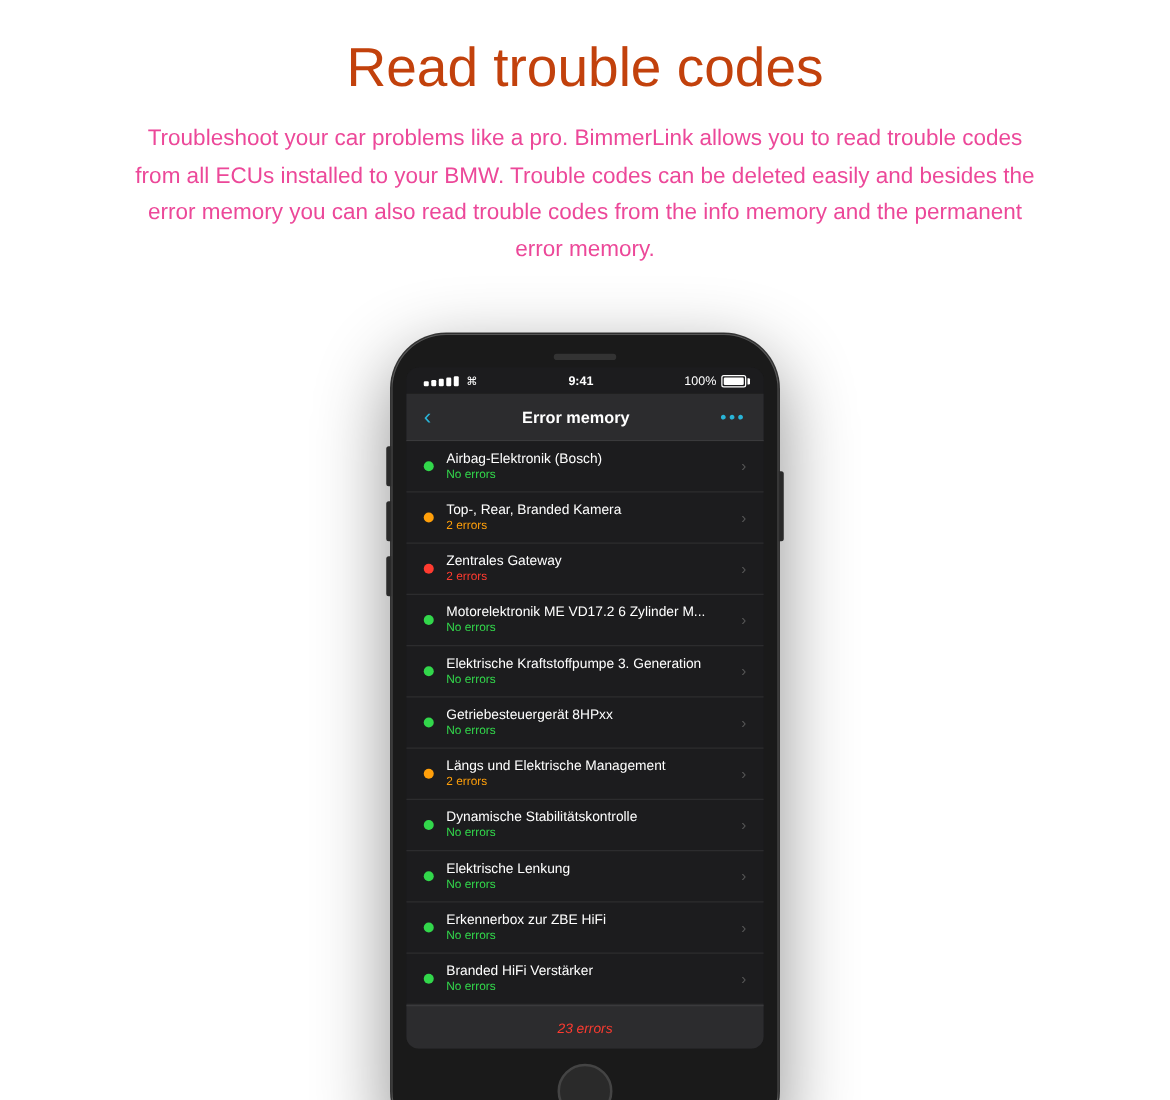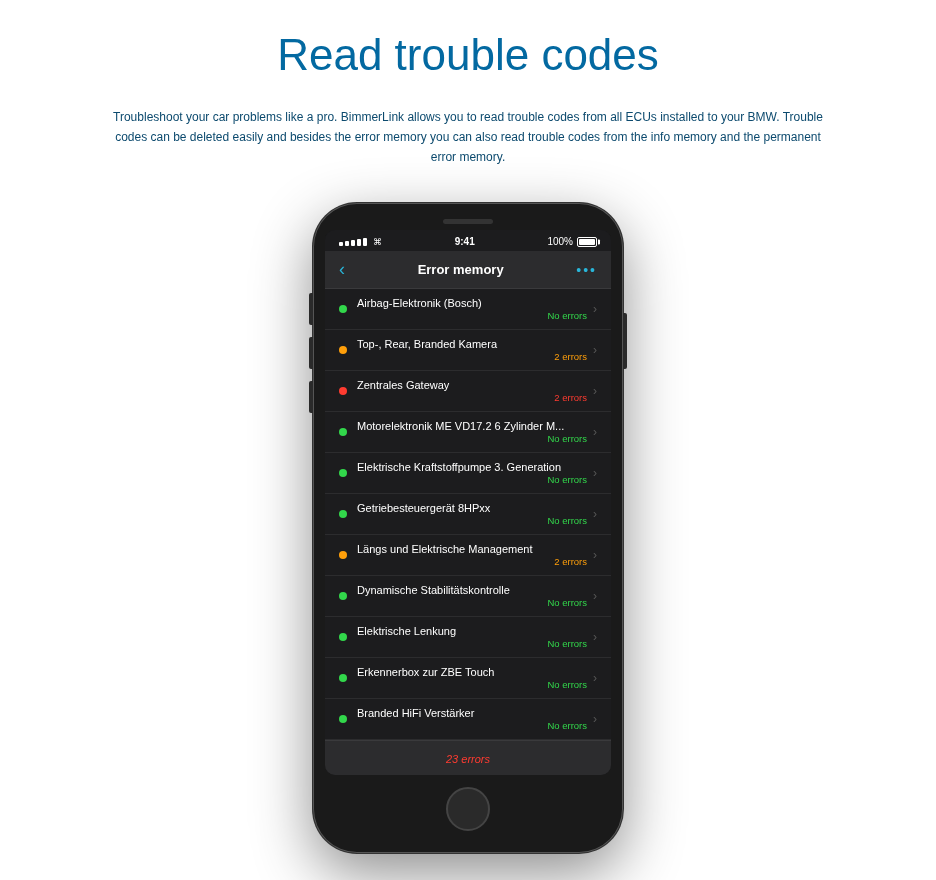--- a/index.html
+++ b/index.html
@@ -9,34 +9,34 @@
       font-family: -apple-system, BlinkMacSystemFont, 'Segoe UI', Arial, sans-serif;
       width: 936px;
       min-height: 880px;
       display: flex;
       flex-direction: column;
       align-items: center;
       padding: 30px 60px 40px;
     }
 
     .page-title {
-      color: #0369a1;
+      color: #c2410c;
       font-size: 44px;
       font-weight: 400;
       text-align: center;
-      margin-bottom: 28px;
+      margin-bottom: 16px;
     }
 
     .page-description {
-      color: #0c4a6e;
-      font-size: 12px;
+      color: #ec4899;
+      font-size: 18px;
       line-height: 1.65;
       text-align: center;
       max-width: 720px;
-      margin-bottom: 36px;
+      margin-bottom: 52px;
     }
 
     
     .phone-wrapper {
       position: relative;
       width: 310px;
       min-height: 580px;
     }
 
     .phone-outer {
@@ -236,21 +236,20 @@
       font-size: 11px;
       font-weight: 400;
       white-space: nowrap;
       overflow: hidden;
       text-overflow: ellipsis;
     }
 
     .item-sub {
       font-size: 9.5px;
       margin-top: 1px;
-      text-align: right;
     }
 
     .item-sub.no-errors { color: #32d74b; }
     .item-sub.has-errors { color: #ff9f0a; }
     .item-sub.has-red-errors { color: #ff3b30; }
 
     .item-chevron {
       color: #555;
       font-size: 12px;
       margin-left: 6px;
@@ -408,21 +407,21 @@
           <div class="item-content">
             <div class="item-name">Elektrische Lenkung</div>
             <div class="item-sub no-errors">No errors</div>
           </div>
           <span class="item-chevron">›</span>
         </div>
 
         <div class="list-item">
           <div class="status-dot dot-green"></div>
           <div class="item-content">
-            <div class="item-name">Erkennerbox zur ZBE Touch</div>
+            <div class="item-name">Erkennerbox zur ZBE HiFi</div>
             <div class="item-sub no-errors">No errors</div>
           </div>
           <span class="item-chevron">›</span>
         </div>
 
         <div class="list-item">
           <div class="status-dot dot-green"></div>
           <div class="item-content">
             <div class="item-name">Branded HiFi Verstärker</div>
             <div class="item-sub no-errors">No errors</div>

